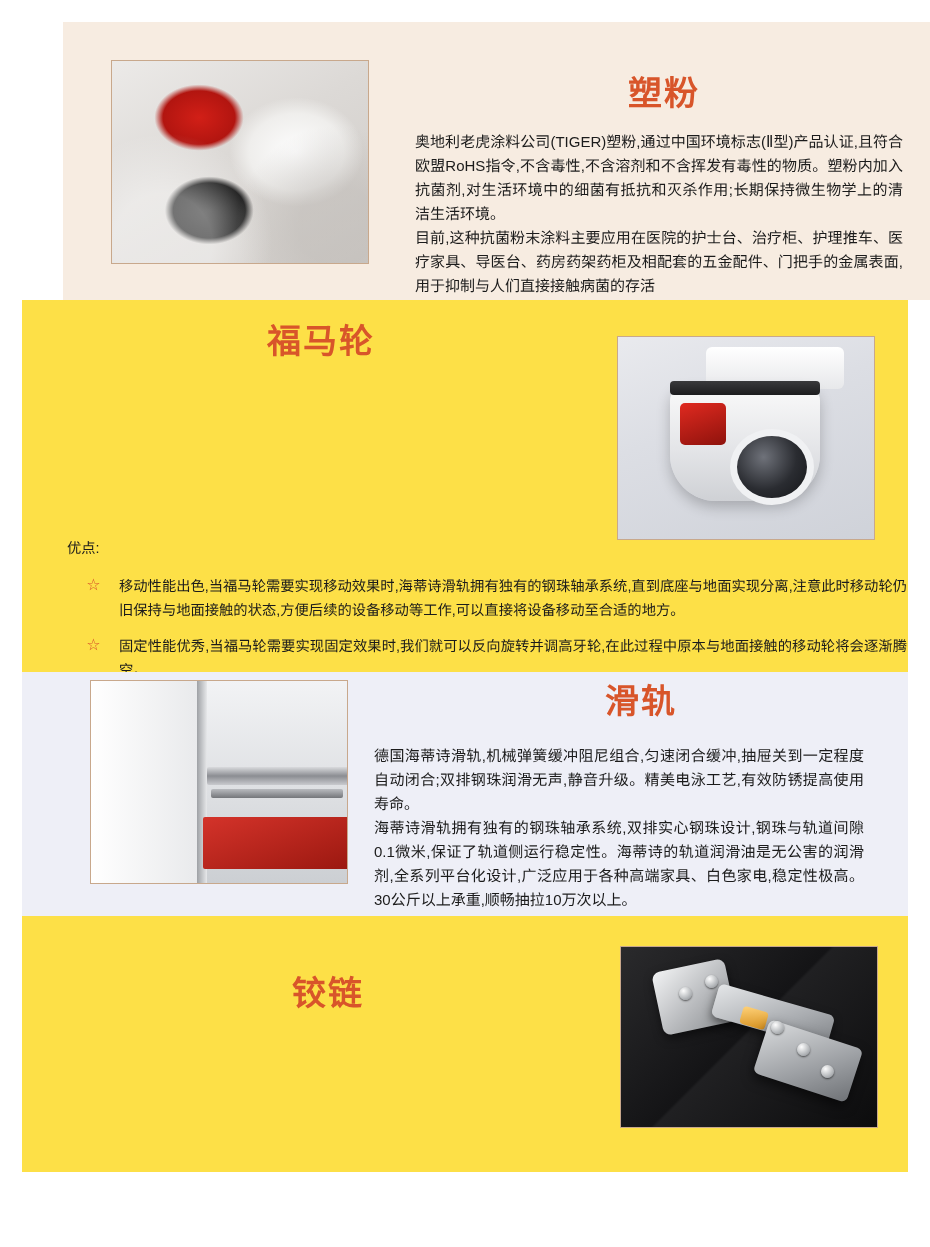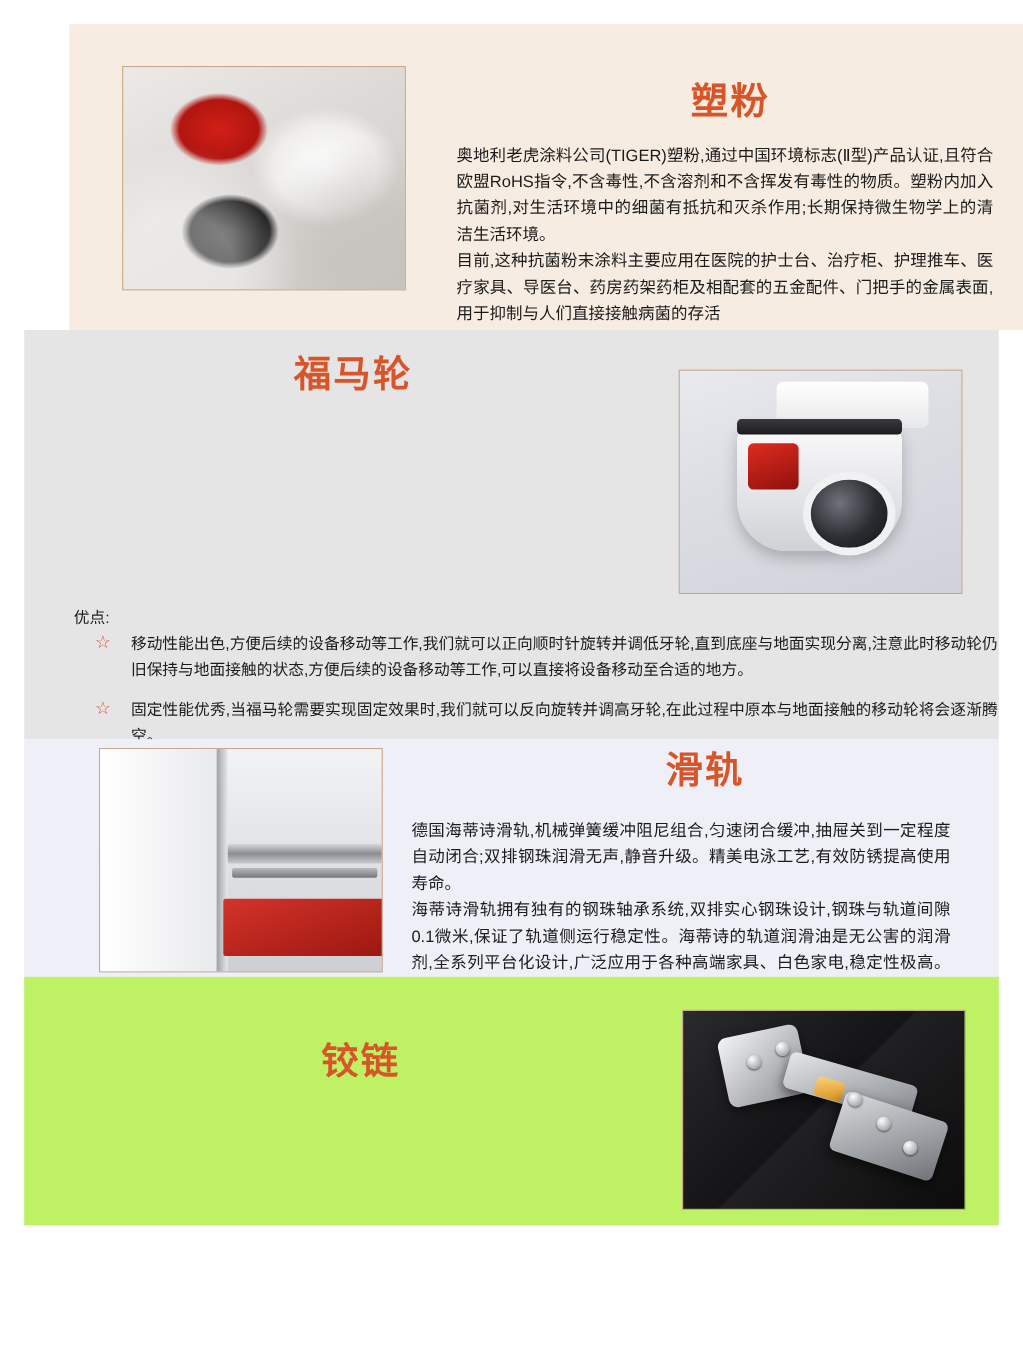--- a/index.html
+++ b/index.html
@@ -22,23 +22,23 @@
   }
 
   
   .section {
     position: absolute;
     left: 22px;
     width: 886px;
     box-sizing: border-box;
   }
   .sec-powder  { top: 22px;  height: 278px; background: #f7ece1; margin-left: 41px; }
-  .sec-caster  { top: 300px; height: 372px; background: #e5e5e5; text-decoration: underline; }
+  .sec-caster  { top: 300px; height: 372px; background: #fde047; text-decoration: underline; }
   .sec-slide   { top: 672px; height: 244px; background: #eeeff7; }
-  .sec-hinge   { top: 888px; height: 226px; background: #bef264; }
+  .sec-hinge   { top: 916px; height: 256px; background: #fde047; }
 
   
   .photo {
     position: absolute;
     border: 1px solid #c8a88c;
     box-sizing: border-box;
     overflow: hidden;
     background: #ddd;
   }
 
@@ -184,21 +184,21 @@
     text-align: justify;
     white-space: pre-wrap;
   }
   .t-powder { left: 352px; top: 108px; width: 488px; }
   .t-caster { left: 45px;  top: 94px;  width: 500px; }
   .t-slide  { left: 352px; top: 72px;  width: 490px; }
   .t-hinge  { left: 45px;  top: 118px; width: 500px; }
 
   .adv-label {
     position: absolute;
-    left: 45px; top: 250px;
+    left: 45px; top: 236px;
     font-size: 14.3px;
     line-height: 24px;
     color: #1b1b1b;
   }
 
   
   .bullets {
     position: absolute;
     left: 45px;
     top: 274px;
@@ -243,21 +243,21 @@
       <div class="caster-body"></div>
       <div class="caster-plate"></div>
       <div class="caster-red"></div>
       <div class="caster-wheel"></div>
     </div>
     <div class="heading h-caster">福马轮</div>
     <div class="adv-label">优点:</div>
     <div class="bullets">
       <div class="bullet">
         <span class="star">☆</span>
-        <span>移动性能出色,方便后续的设备移动等工作,我们就可以正向顺时针旋转并调低牙轮,直到底座与地面实现分离,注意此时移动轮仍旧保持与地面接触的状态,方便后续的设备移动等工作,可以直接将设备移动至合适的地方。</span>
+        <span>移动性能出色,当福马轮需要实现移动效果时,海蒂诗滑轨拥有独有的钢珠轴承系统,直到底座与地面实现分离,注意此时移动轮仍旧保持与地面接触的状态,方便后续的设备移动等工作,可以直接将设备移动至合适的地方。</span>
       </div>
       <div class="bullet">
         <span class="star">☆</span>
         <span>固定性能优秀,当福马轮需要实现固定效果时,我们就可以反向旋转并调高牙轮,在此过程中原本与地面接触的移动轮将会逐渐腾空。</span>
       </div>
     </div>
   </div>
 
   <div class="section sec-slide">
     <div class="photo photo-slide">

